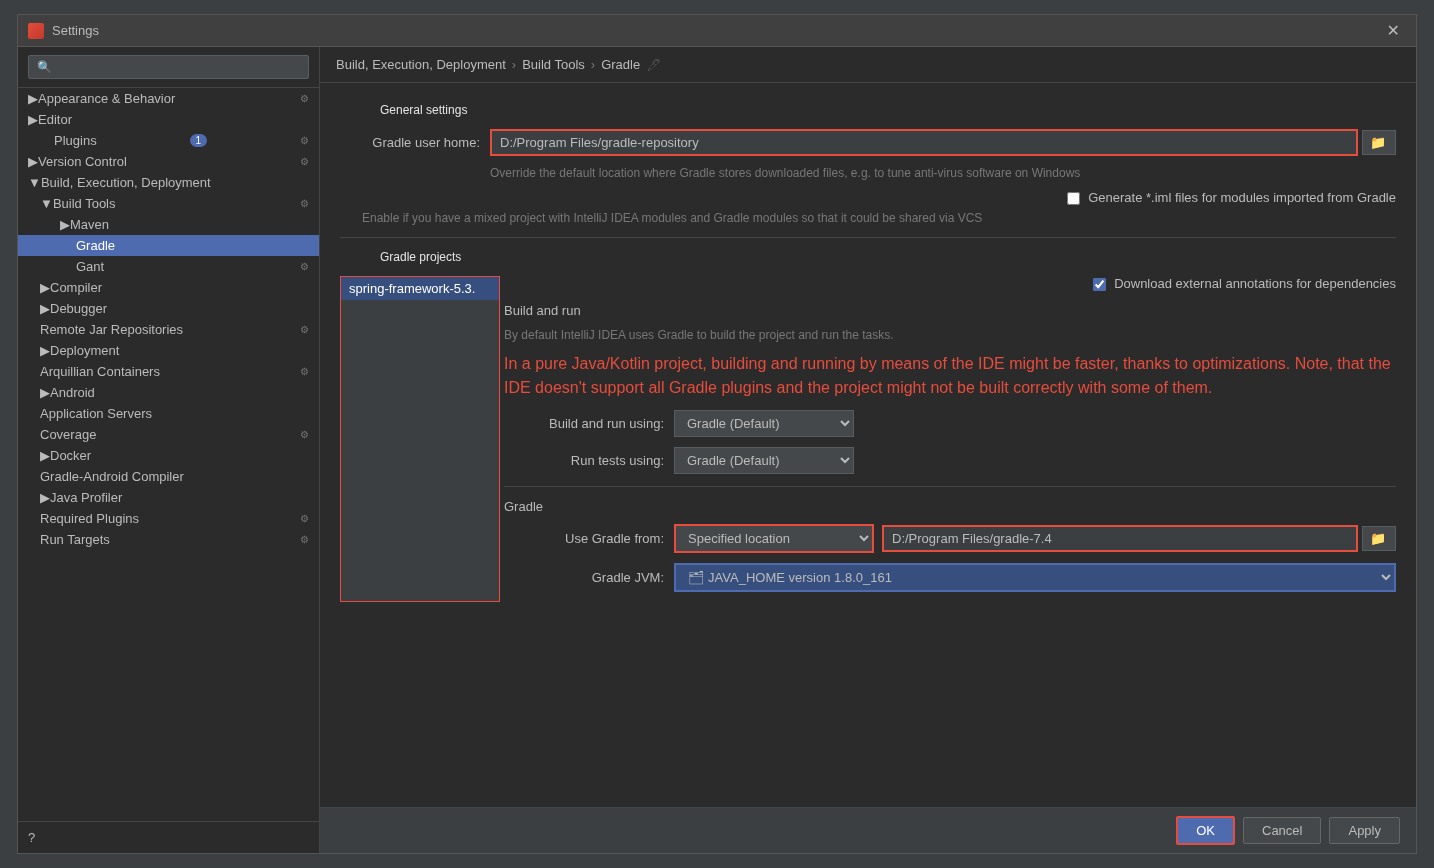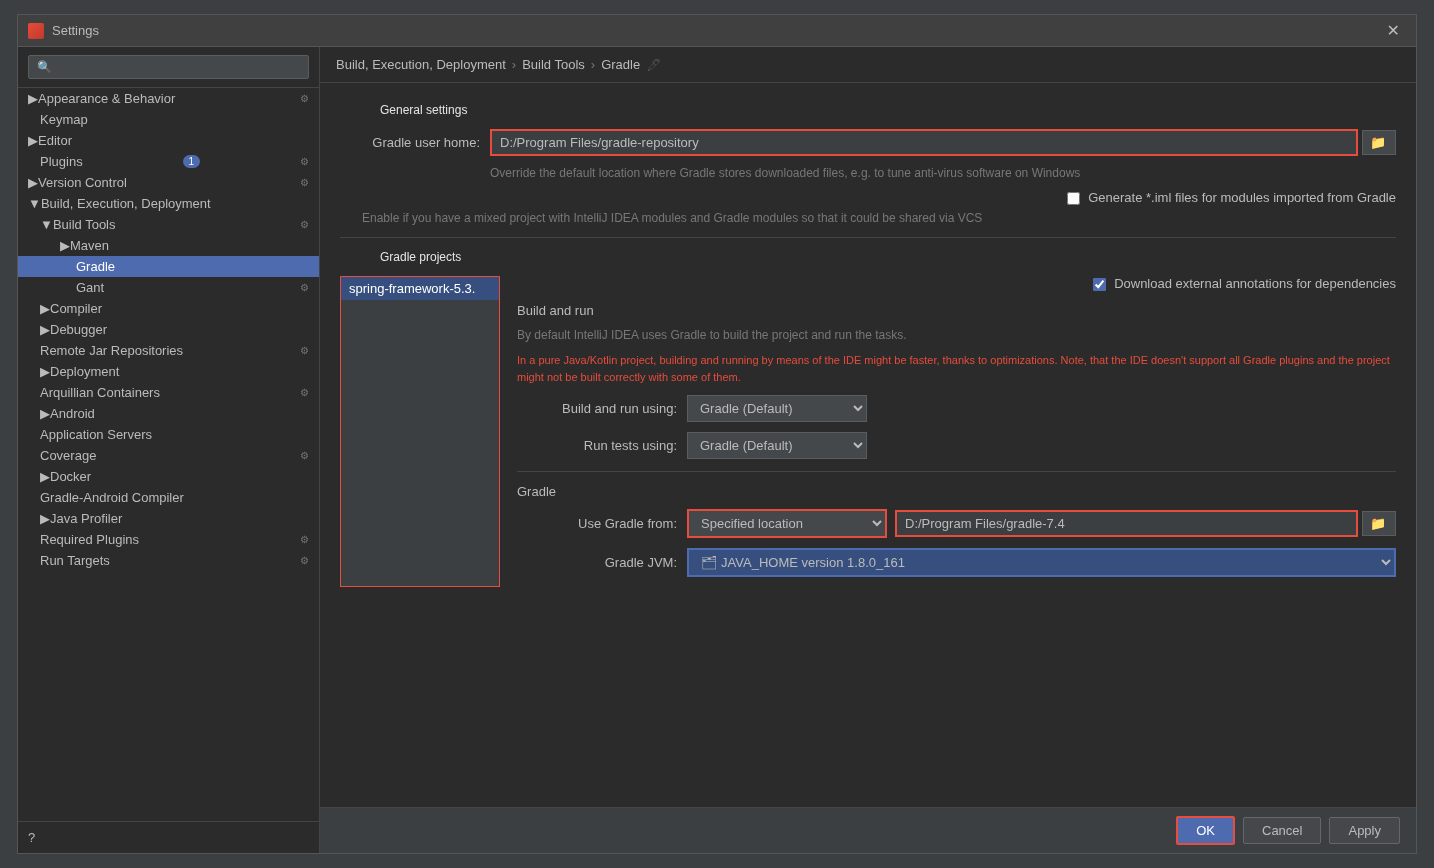--- a/index.html
+++ b/index.html
@@ -187,21 +187,21 @@
       margin-left: 22px;
       margin-bottom: 10px;
     }
     .section-divider {
       border: none;
       border-top: 1px solid #444;
       margin: 12px 0;
     }
     .projects-section {
       display: flex;
-      gap: 17px;
+      gap: 4px;
       margin-bottom: 12px;
     }
     .projects-list {
       width: 160px;
       border: 1px solid #e74c3c;
       background: #3c3f41;
       min-height: 200px;
       flex-shrink: 0;
     }
     .project-item {
@@ -221,21 +221,21 @@
       margin-bottom: 8px;
     }
     .info-text {
       color: #777;
       font-size: 12px;
       margin-bottom: 8px;
       line-height: 1.5;
     }
     .warning-text {
       color: #e74c3c;
-      font-size: 11px;
+      font-size: 16px;
       margin-bottom: 10px;
       line-height: 1.5;
     }
     .select-dropdown {
       background: #45484a;
       border: 1px solid #5a5d5f;
       color: #bbb;
       padding: 4px 8px;
       font-size: 13px;
       outline: none;
@@ -354,30 +354,27 @@
       <div class="search-box">
         <input class="search-input" type="text" placeholder="🔍" style="">
       </div>
 
       <div class="nav-row">
         <span class="chevron">▶</span>
         <span>Appearance &amp; Behavior</span>
         <span class="nav-settings-icon">⚙</span>
       </div>
 
-      <div class="nav-row" style="padding-left:22px">
-        <span>Keymap</span>
-      </div>
 
       <div class="nav-row">
         <span class="chevron">▶</span>
         <span>Editor</span>
       </div>
 
-      <div class="nav-row" style="padding-left:22px">
+      <div class="nav-row" style="padding-left:36px">
         <span>Plugins</span>
         <span class="badge">1</span>
         <span class="nav-settings-icon">⚙</span>
       </div>
 
       <div class="nav-row">
         <span class="chevron">▶</span>
         <span>Version Control</span>
         <span class="nav-settings-icon">⚙</span>
       </div>

